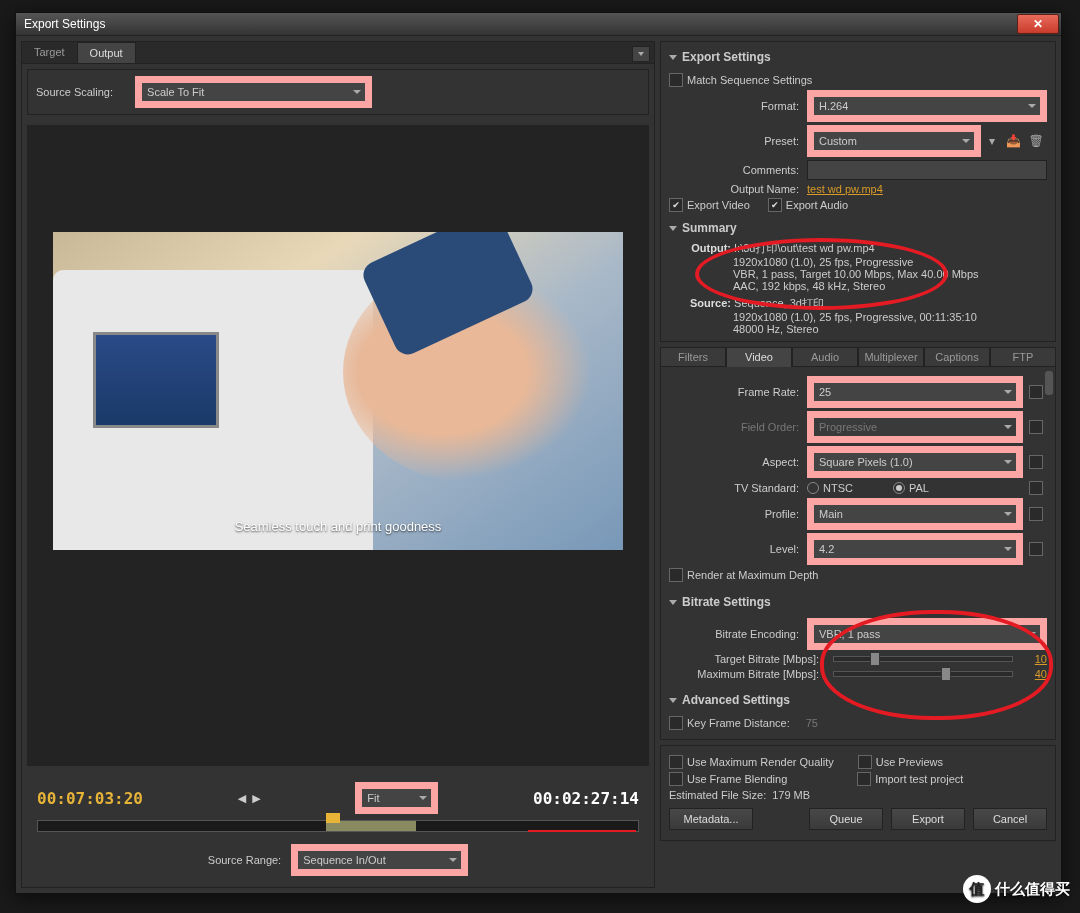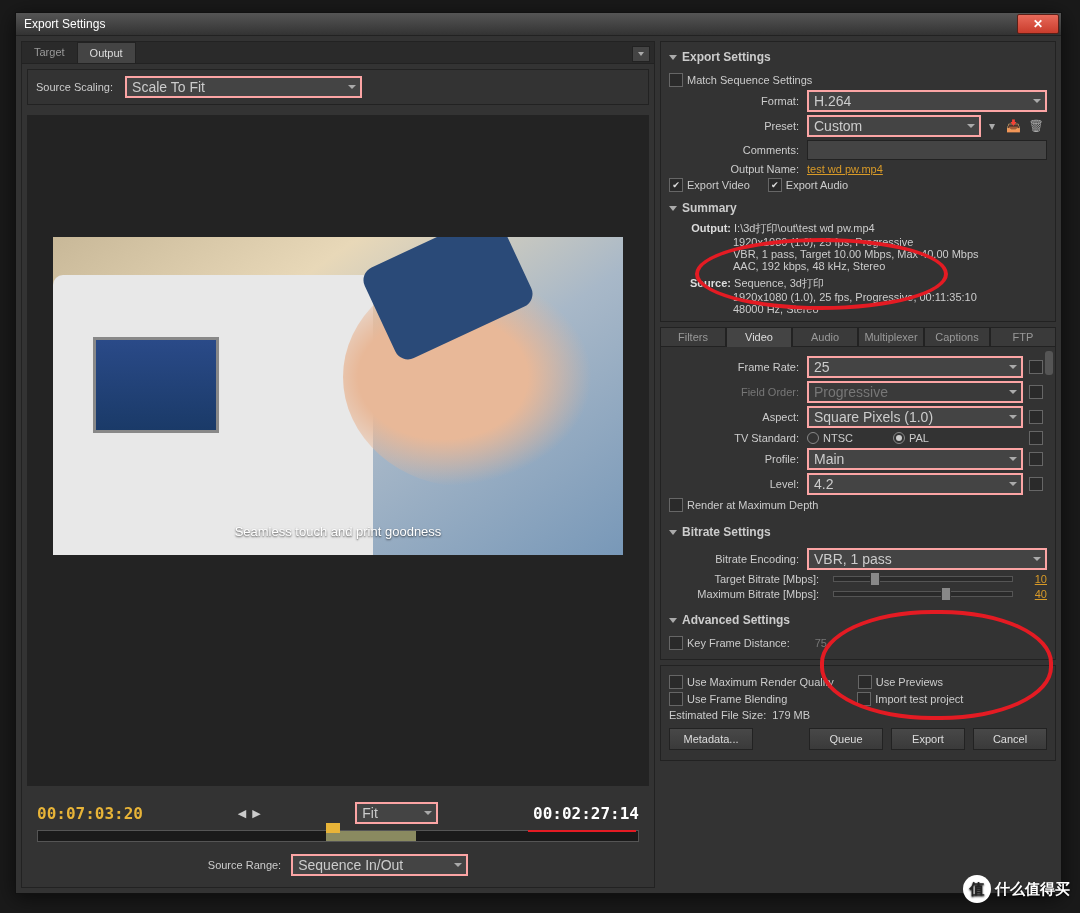--- a/index.html
+++ b/index.html
@@ -98,30 +98,30 @@
     display: flex;
     align-items:center;
     justify-content:center;
   }
   .source-scaling-row {
     padding: 6px 8px;
     border: 1px solid #222;
     margin: 5px;
     display: flex;
     align-items: center;
-    gap: 12px;
+    gap: 22px;
     font-size: 11px;
   }
   .dropdown {
     height: 18px;
-    border: 2px solid #fca5a5;
+    border: 7px solid #fca5a5;
     background: #444;
     color: #ccc;
-    font-size: 14px;
-    padding: 0 28px 0 5px;
+    font-size: 11px;
+    padding: 0 18px 0 5px;
     display: flex;
     align-items:center;
     position: relative;
     min-width: 80px;
   }
   .dropdown::after {
     content: "";
     position: absolute;
     right: 4px;
     top: 50%;
@@ -598,21 +598,21 @@
             <span class="slider-val">40</span>
           </div>
 
           <div class="section-header" style="padding-top:10px;">
             <span class="disclosure"></span>
             <span>Advanced Settings</span>
           </div>
           <div class="form-row">
             <span class="checkbox"></span>
             <span>Key Frame Distance:</span>
-            <span class="disabled" style="margin-left:25px">75</span>
+            <span class="disabled" style="margin-left:16px">75</span>
           </div>
         </div>
       </div>
 
       <div class="section" style="border-top:1px solid #222;">
         <div class="form-row">
           <span class="checkbox"></span>
           <span>Use Maximum Render Quality</span>
           <span style="width:24px"></span>
           <span class="checkbox"></span>

